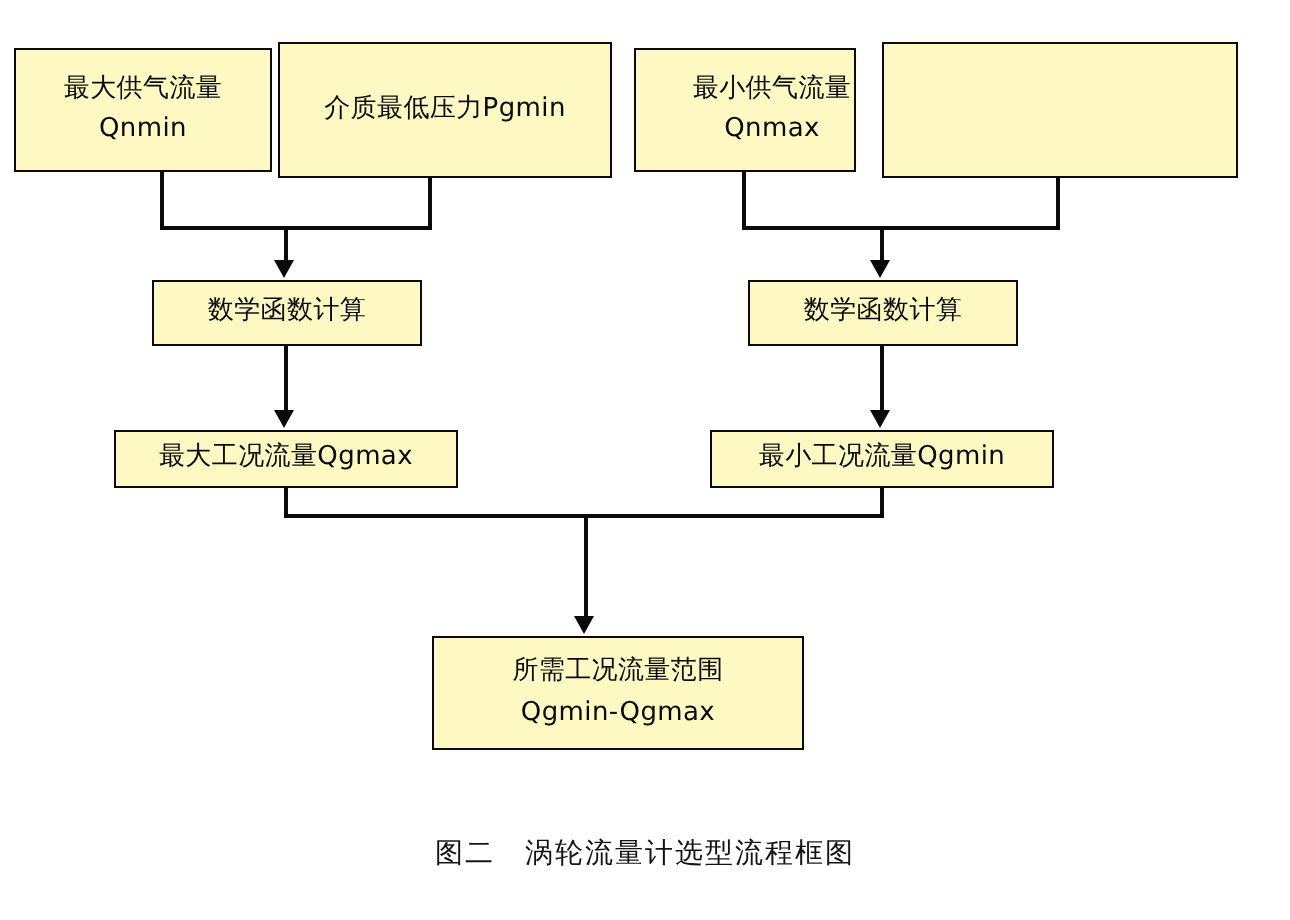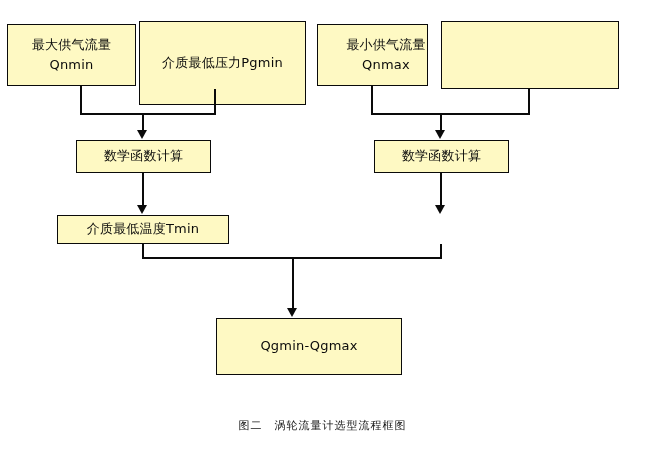--- a/index.html
+++ b/index.html
@@ -36,21 +36,21 @@
     line-height: 1.55;
     letter-spacing: 0.2px;
   }
   .node .line {
     display: block;
     white-space: nowrap;
   }
 
   
   #node-qnmax      { left: 7px;   top: 24px;  width: 129px; height: 62px; }
-  #node-pgmin-tmax { left: 139px; top: 21px;  width: 167px; height: 84px; }
+  #node-pgmin-tmax { left: 139px; top: 21px;  width: 167px; height: 68px; }
   #node-qnmin      { left: 317px; top: 24px;  width: 111px; height: 62px; padding-left: 27px; }
   #node-pgmax-tmin { left: 441px; top: 21px;  width: 178px; height: 68px; }
 
   #node-calc-left  { left: 76px;  top: 140px; width: 135px; height: 33px; }
   #node-calc-right { left: 374px; top: 140px; width: 135px; height: 33px; }
 
   #node-qgmax      { left: 57px;  top: 215px; width: 172px; height: 29px; }
   #node-qgmin      { left: 355px; top: 215px; width: 172px; height: 29px; }
 
   #node-range      { left: 216px; top: 318px; width: 186px; height: 57px; }
@@ -72,21 +72,21 @@
     border-top: 9px solid #0a0a0a;
   }
 
   
   #caption {
     position: absolute;
     left: 0;
     top: 418px;
     width: 645px;
     text-align: center;
-    font-size: 11px;
+    font-size: 14px;
     color: #141414;
     letter-spacing: 1px;
   }
 </style>
 </head>
 <body>
 
 <div id="canvas">
 
   <div class="node" id="node-qnmax">
@@ -108,25 +108,29 @@
 
   <div class="node" id="node-calc-left">
     <span class="line">数学函数计算</span>
   </div>
 
   <div class="node" id="node-calc-right">
     <span class="line">数学函数计算</span>
   </div>
 
   <div class="node" id="node-qgmax">
-    <span class="line">介质最低温度Tmin</span>
+    <span class="line">最大工况流量Qgmax</span>
   </div>
 
+  <div class="node" id="node-qgmin">
+    <span class="line">最小工况流量Qgmin</span>
+  </div>
 
   <div class="node" id="node-range">
+    <span class="line">所需工况流量范围</span>
     <span class="line">Qgmin-Qgmax</span>
   </div>
 
   <div class="vline" style="left:80px;  top:86px;  height:28px;"></div>
   <div class="vline" style="left:214px; top:89px;  height:25px;"></div>
   <div class="hline" style="left:80px;  top:113px; width:136px;"></div>
   <div class="vline" style="left:142px; top:113px; height:19px;"></div>
   <div class="arrowhead" style="left:137px; top:130px;"></div>
 
   <div class="vline" style="left:371px; top:86px;  height:28px;"></div>

